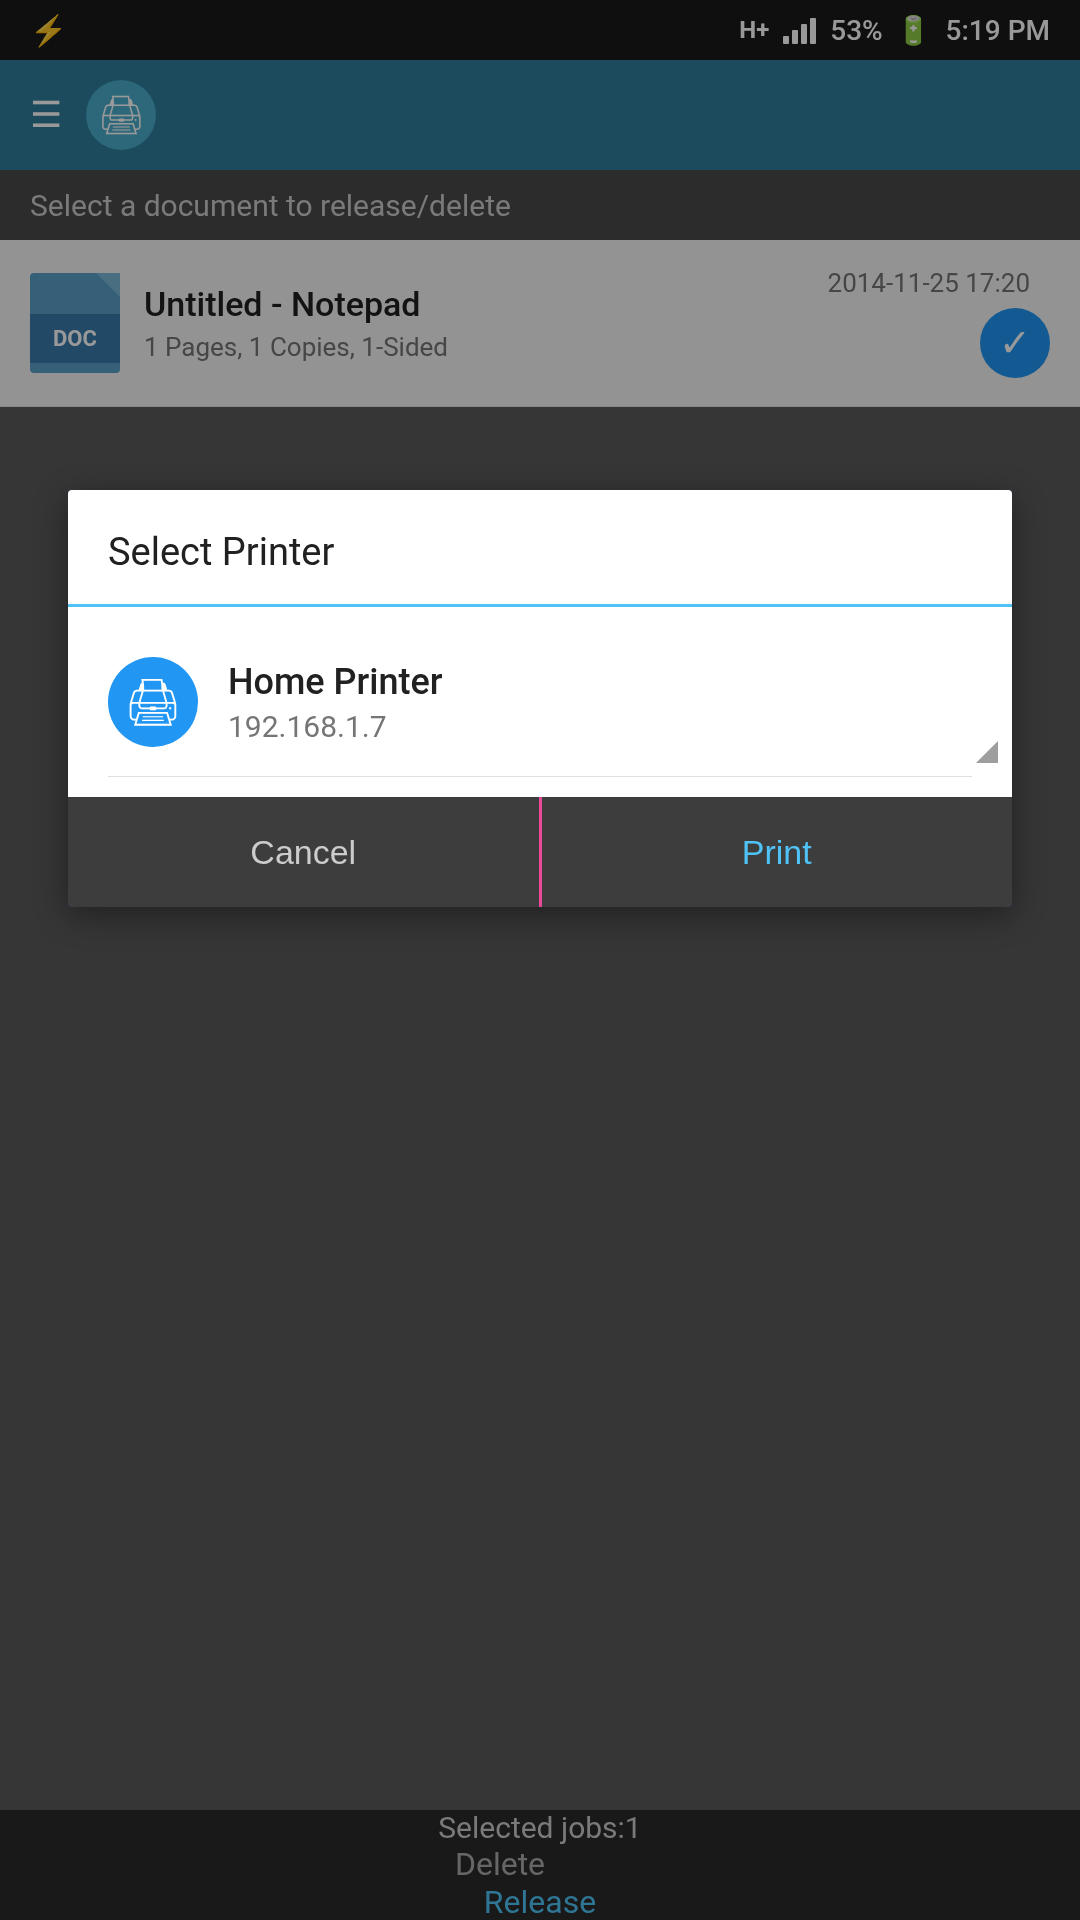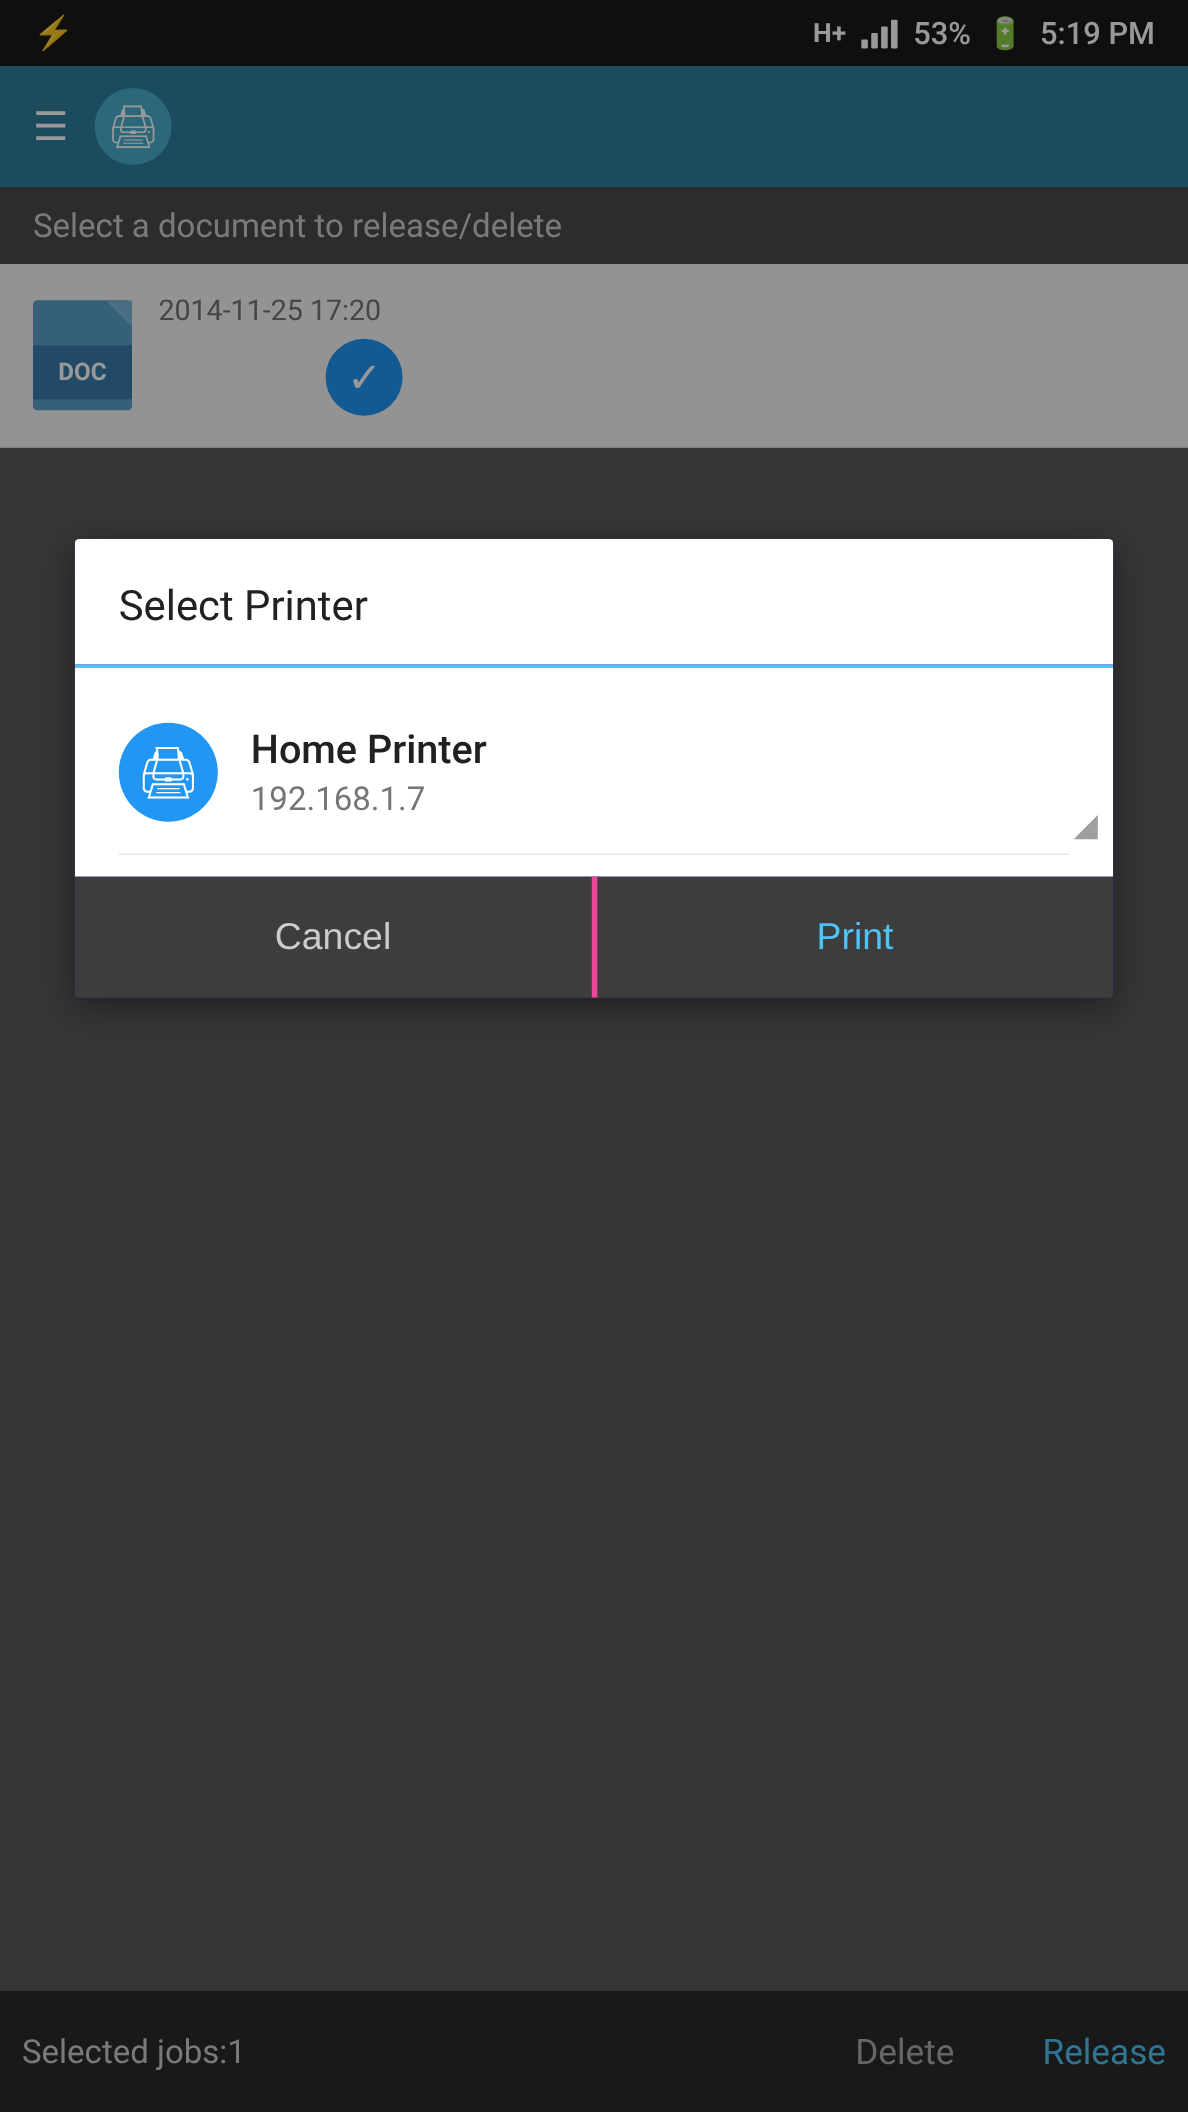--- a/index.html
+++ b/index.html
@@ -302,39 +302,40 @@
       align-items: center;
       justify-content: center;
       font-size: 34px;
       cursor: pointer;
       border: none;
       background: transparent;
     }
 
     .dialog-btn-cancel {
       color: #cccccc;
-      border-right: 5px solid #ec4899;
+      border-right: 3px solid #ec4899;
     }
 
     .dialog-btn-print {
       color: #4fc3f7;
     }
 
     
     .bottom-bar {
       position: absolute;
       bottom: 0;
       left: 0;
       right: 0;
       height: 110px;
       background: #2a2a2a;
       display: flex;
       align-items: center;
       padding: 0 20px;
       z-index: 5;
+      flex-direction: column;
     }
 
     .bottom-selected {
       color: #cccccc;
       font-size: 30px;
       flex: 1;
     }
 
     .bottom-delete {
       color: #aaaaaa;
@@ -391,20 +392,24 @@
 
 <div class="subtitle-bar">
   <span class="subtitle-text">Select a document to release/delete</span>
 </div>
 
 <div class="document-list">
   <div class="document-item">
     <div class="doc-icon">
       <span class="doc-icon-label">DOC</span>
     </div>
+    <div class="doc-info">
+      <span class="doc-name">Untitled - Notepad</span>
+      <span class="doc-meta">1 Pages, 1 Copies, 1-Sided</span>
+    </div>
     <div class="doc-right">
       <span class="doc-date">2014-11-25 17:20</span>
       <div class="check-circle">✓</div>
     </div>
   </div>
 </div>
 
 <div class="overlay"></div>
 
 <div class="dialog">

